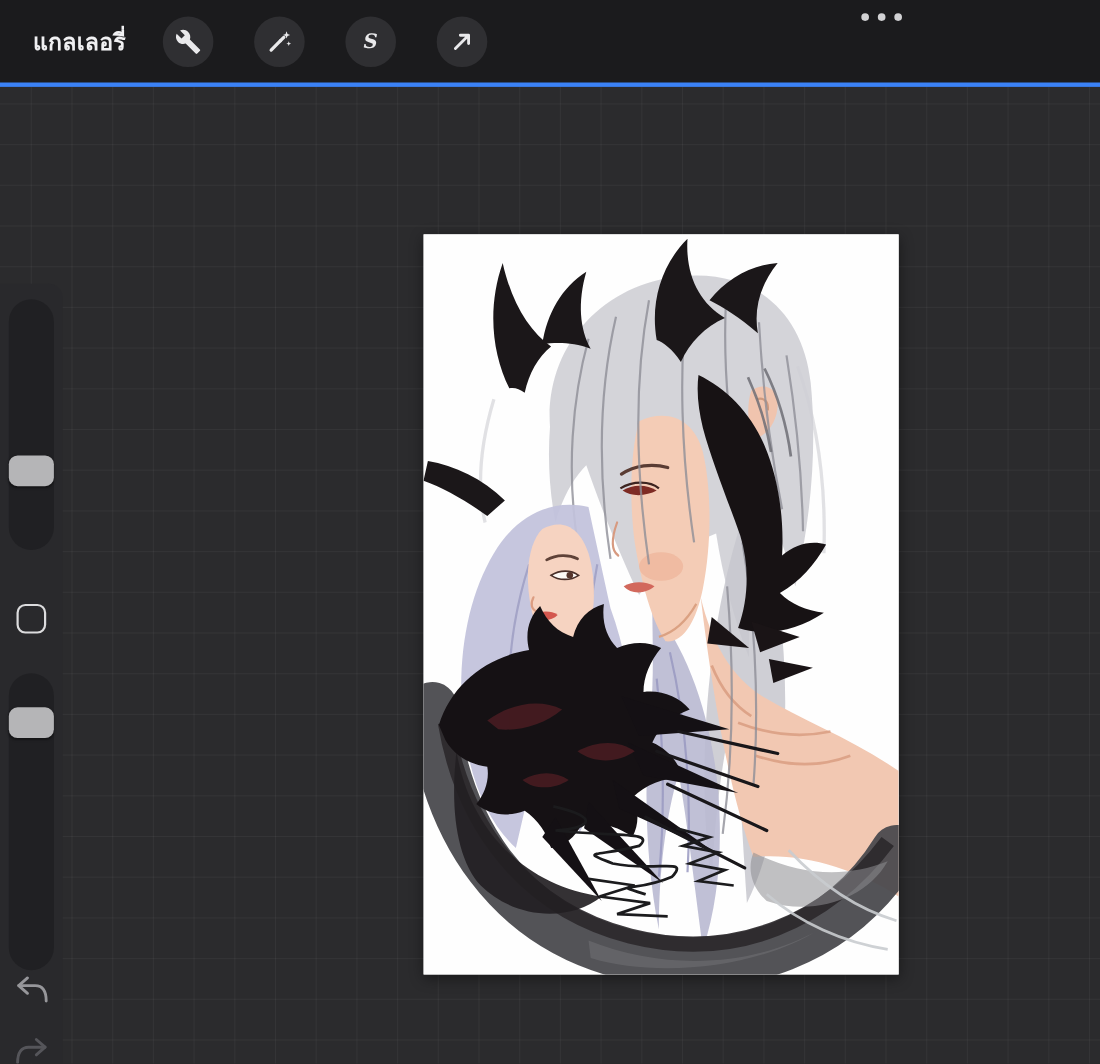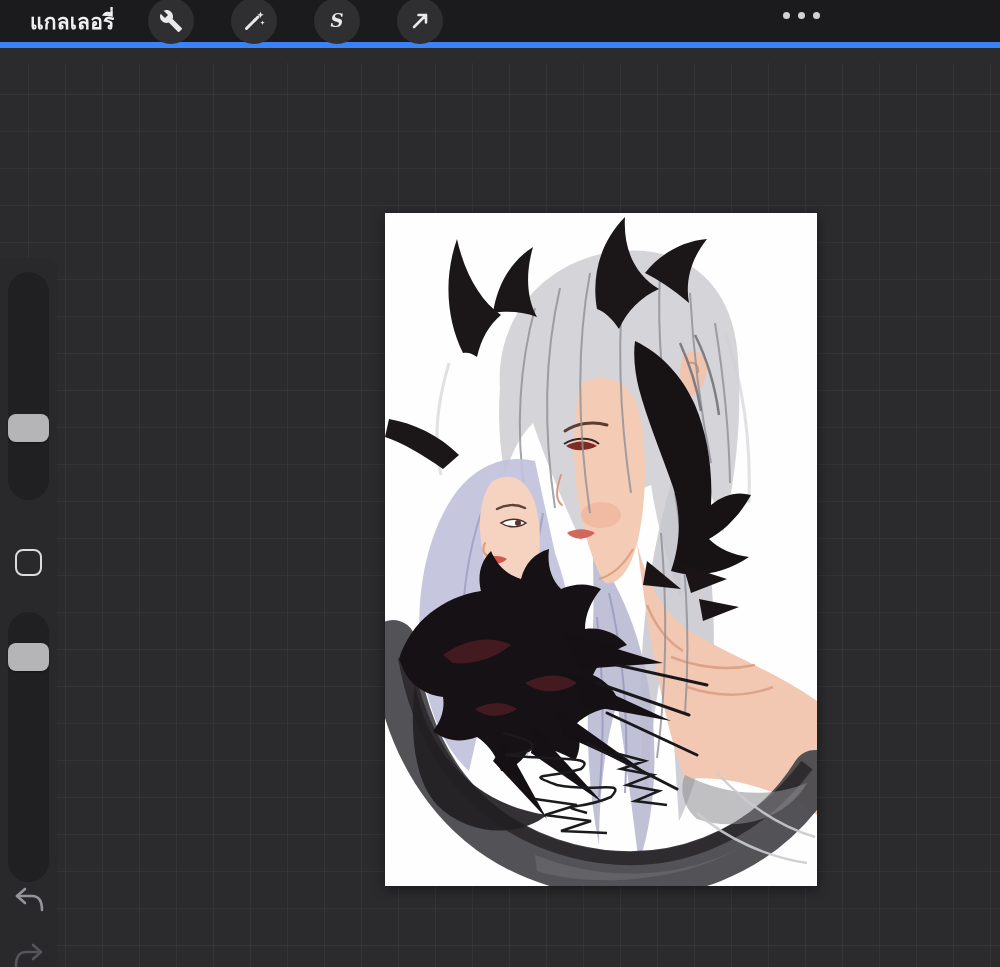--- a/index.html
+++ b/index.html
@@ -1,22 +1,22 @@
 <!DOCTYPE html>
 <html><head>
 <meta charset="utf-8">
 <style>
   * { margin:0; padding:0; box-sizing:border-box; }
   html,body { width:1000px; height:967px; background:#2b2b2d; overflow:hidden;
               font-family:"Liberation Sans","DejaVu Sans",sans-serif; }
   #app { position:relative; width:1000px; height:967px; }
 
   
-  .topbar { position:absolute; top:0; left:0; width:100%; height:48px;
-            background:#1b1b1d; border-bottom:6px solid #3b82f6;
+  .topbar { position:absolute; top:0; left:0; width:100%; height:79px;
+            background:#1b1b1d; border-bottom:4px solid #3b82f6;
             display:flex; align-items:center; z-index:20; }
   .gallery-label { color:#f0f0f2; font-size:21px; font-weight:600;
                    margin:0 34px 0 30px; letter-spacing:.2px; cursor:pointer; white-space:nowrap; }
   .tool-btn { width:46px; height:46px; border-radius:50%; background:#2f2f32;
               border:none; display:flex; align-items:center; justify-content:center;
               margin-right:37px; cursor:pointer; flex:0 0 auto; }
   .tool-btn svg { display:block; }
   .ellipsis { position:absolute; top:10px; right:178px; display:flex; gap:8px;
               cursor:pointer; padding:2px; }
   .dot { width:7px; height:7px; border-radius:50%; background:#d2d2d4; }

